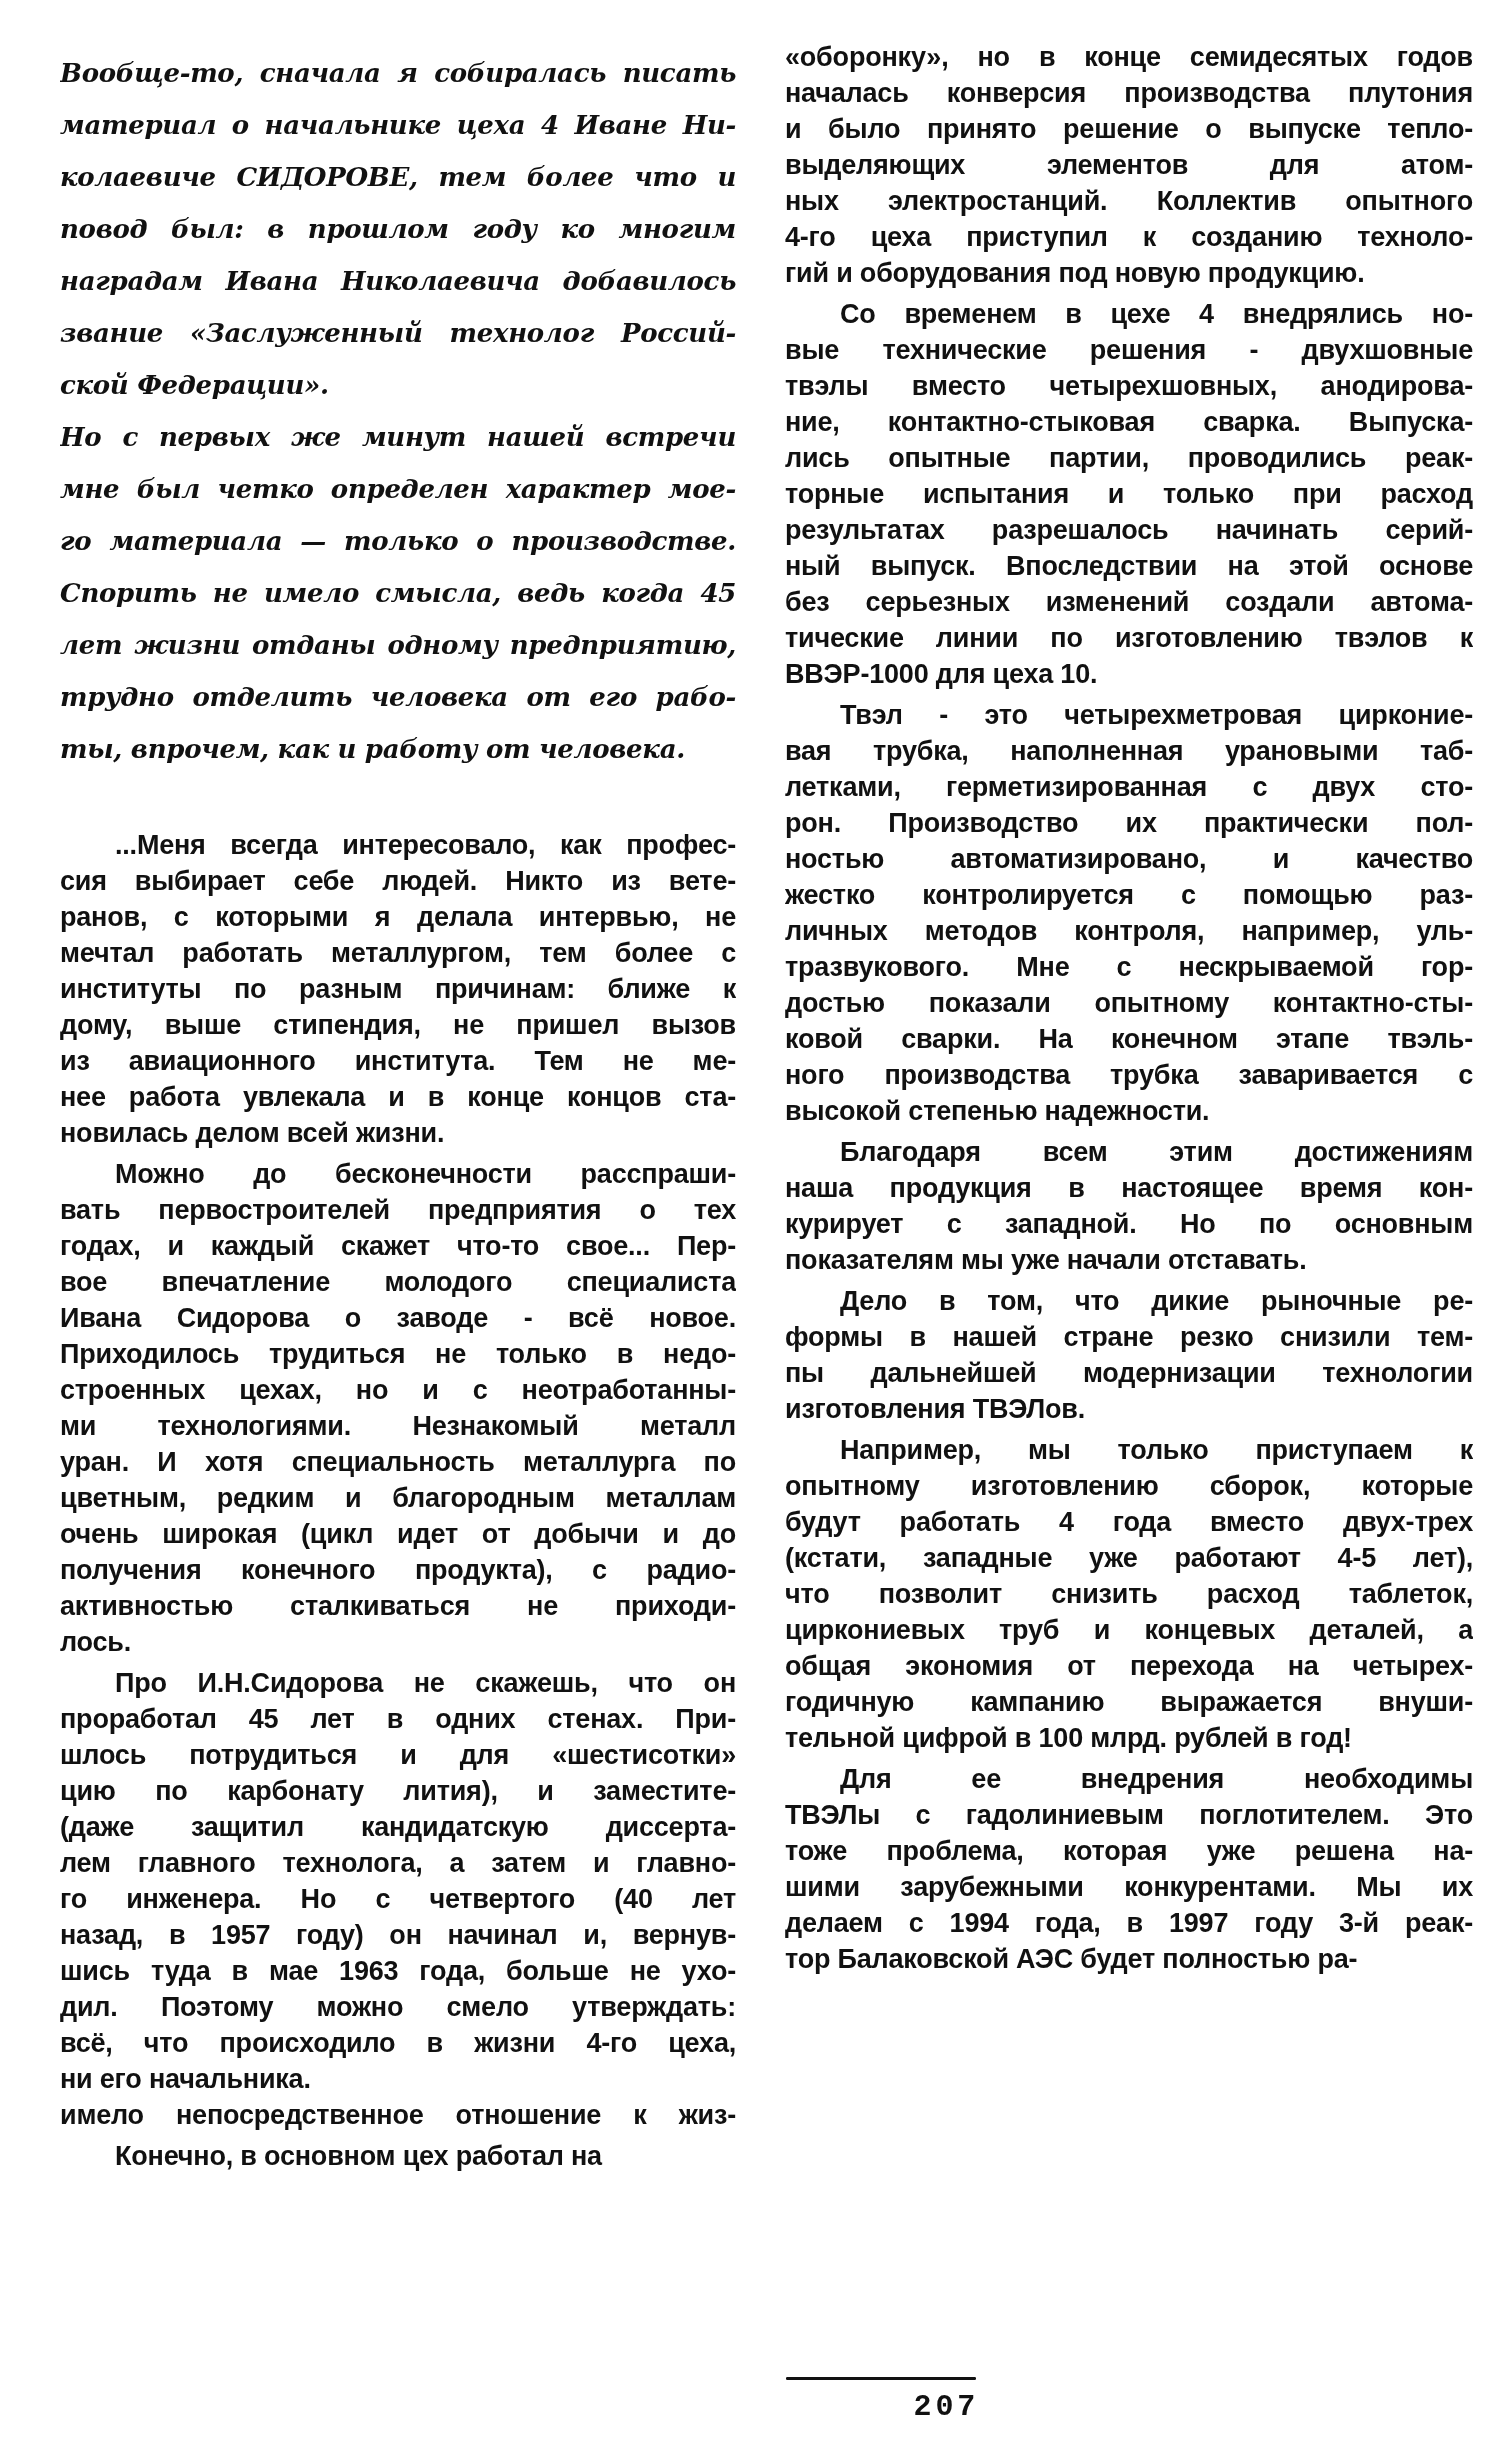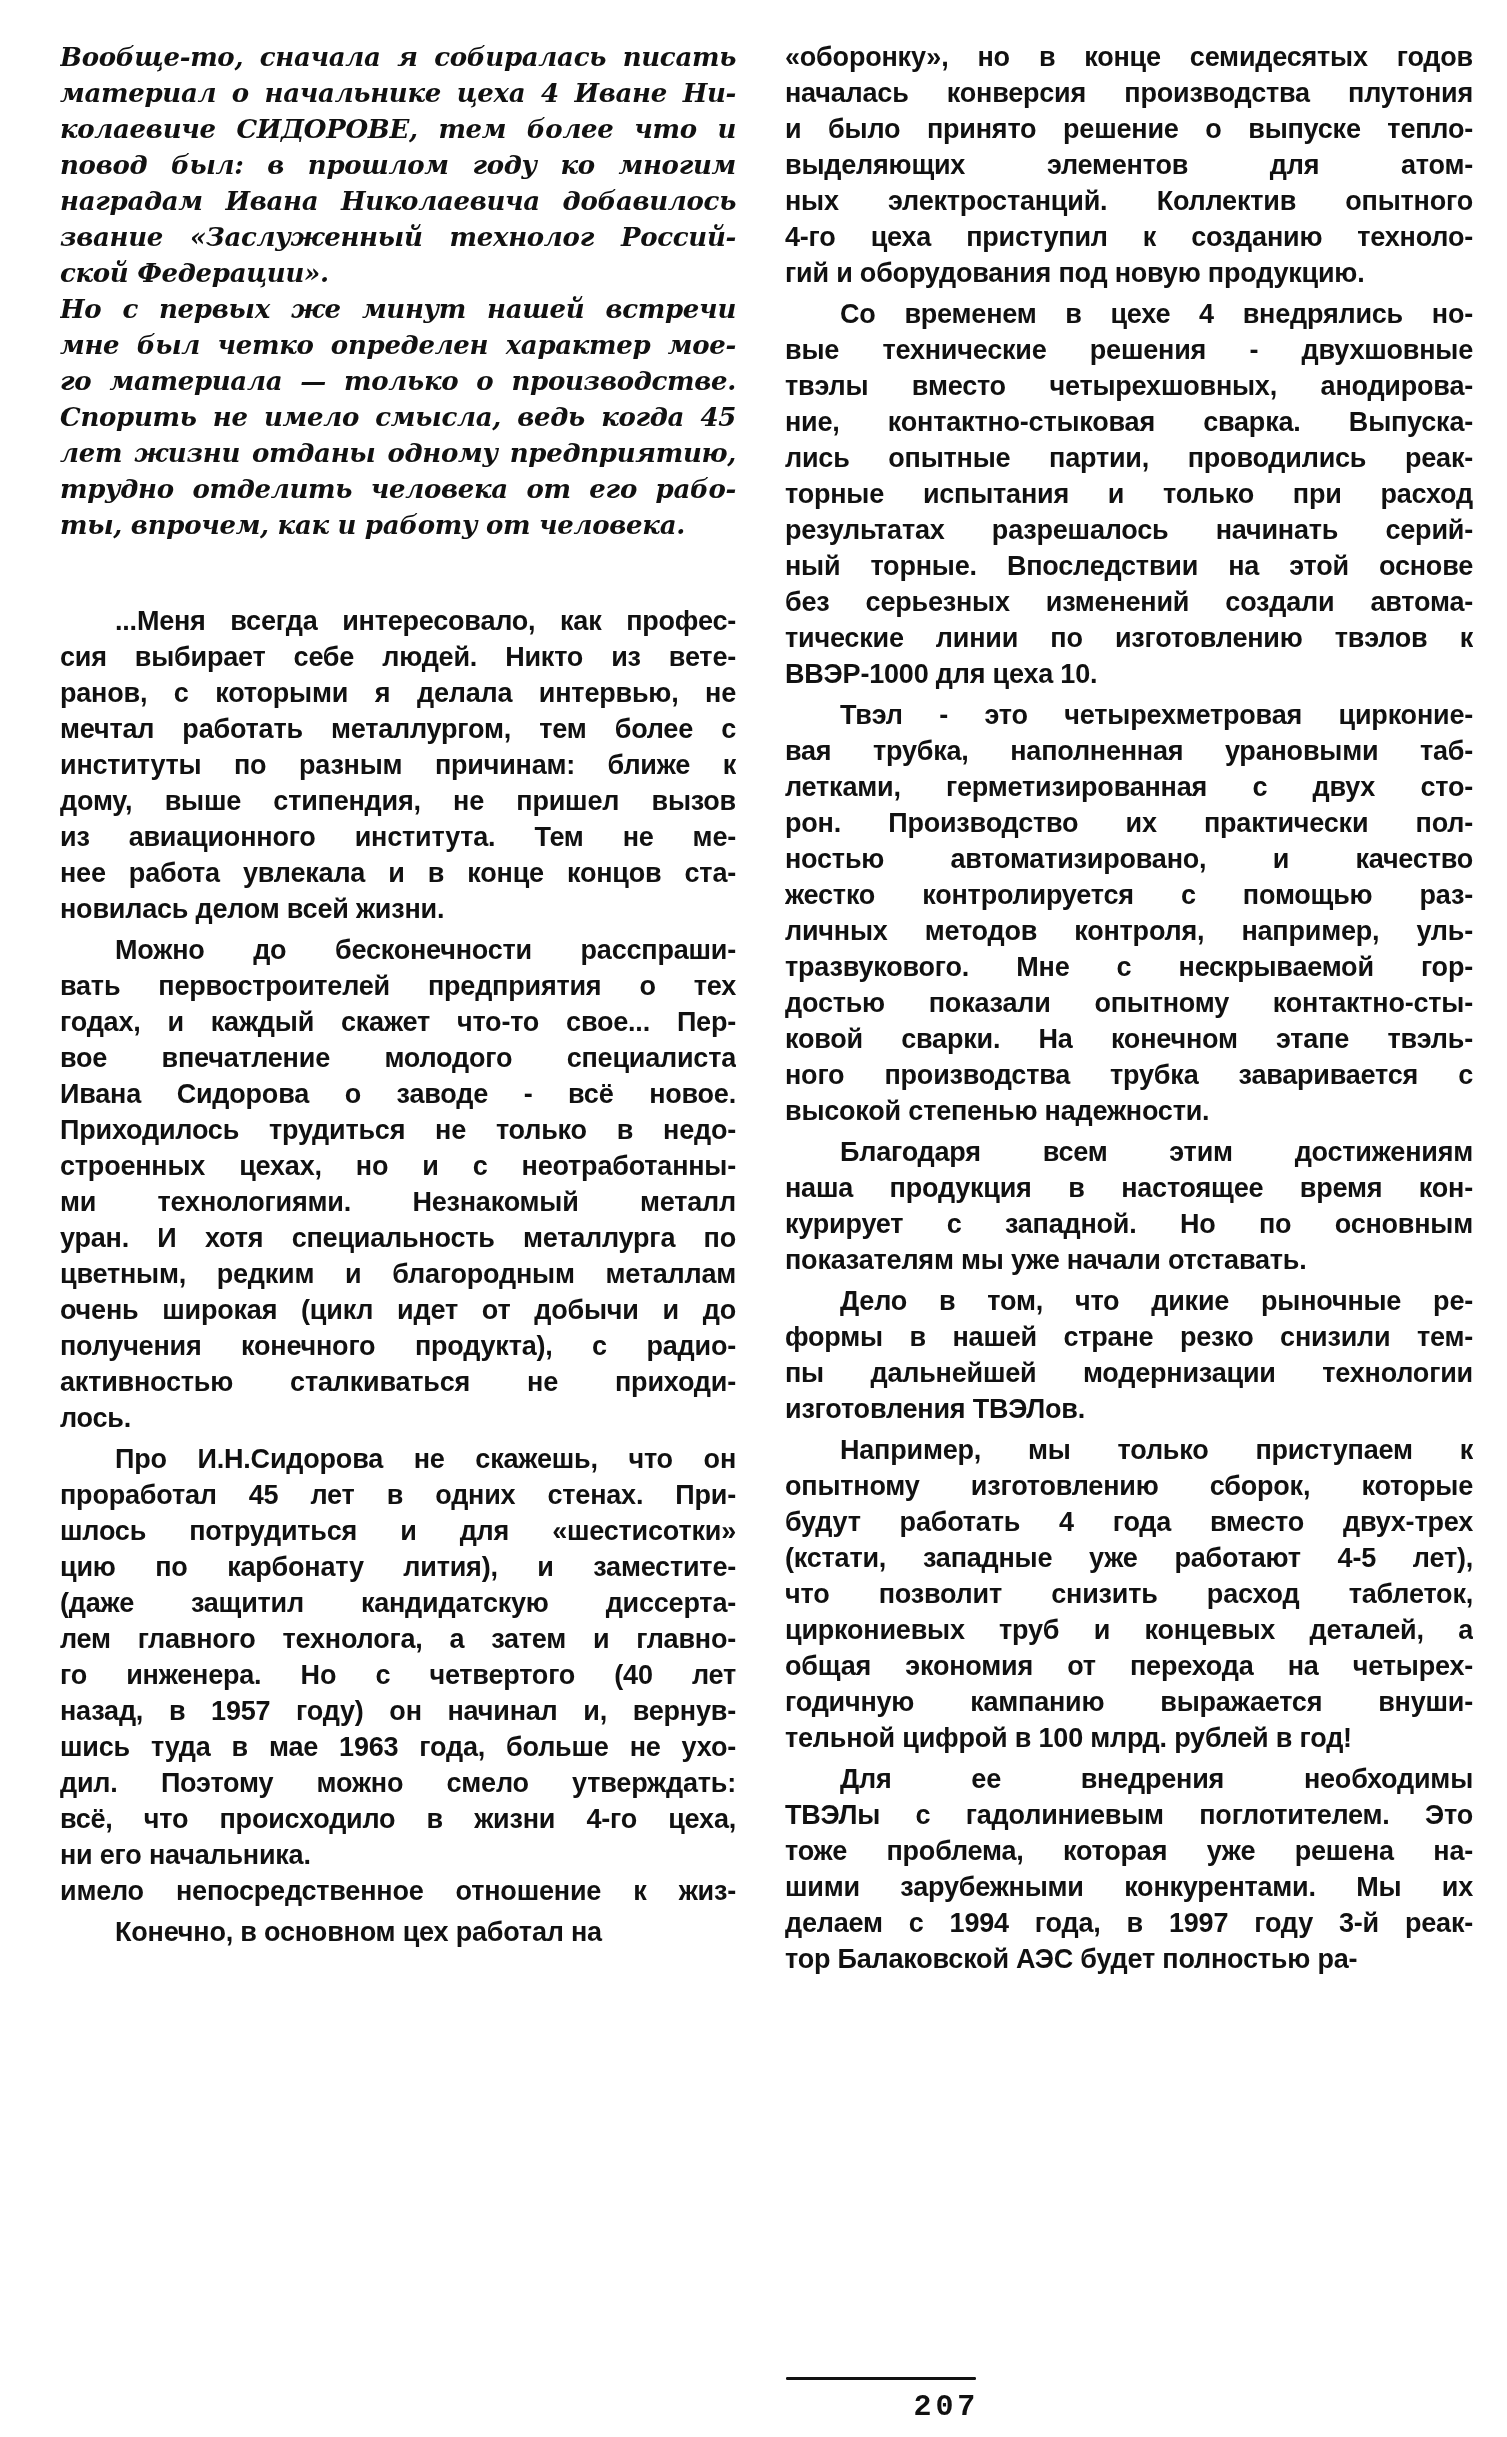--- a/index.html
+++ b/index.html
@@ -18,20 +18,21 @@
     overflow: hidden;
   }
   .line.last { text-align-last: left; }
   .line.indent { padding-left: 55px; }
   .intro .line {
     font-family: "DejaVu Serif", serif;
     font-style: italic;
     font-weight: bold;
     font-size: 26px;
     letter-spacing: -0.3px;
+    margin-top: 16px;
   }
   .body .line {
     font-family: "Liberation Sans", sans-serif;
     font-weight: bold;
     font-size: 27px;
     letter-spacing: -0.2px;
   }
   .gap { height: 60px; }
   .para-gap { height: 5px; }
   #footer-rule { position: absolute; left: 786px; top: 2377px; width: 190px; height: 3.1px; background: #111; border-radius: 1.3px; }
@@ -123,21 +124,21 @@
       </div>
       <div class="para-gap"></div>
       <div class="para">
         <span class="line indent">Со временем в цехе 4 внедрялись но-</span>
         <span class="line">вые технические решения - двухшовные</span>
         <span class="line">твэлы вместо четырехшовных, анодирова-</span>
         <span class="line">ние, контактно-стыковая сварка. Выпуска-</span>
         <span class="line">лись опытные партии, проводились реак-</span>
         <span class="line">торные испытания и только при расход</span>
         <span class="line">результатах разрешалось начинать серий-</span>
-        <span class="line">ный торные. Впоследствии на этой основе</span>
+        <span class="line">ный выпуск. Впоследствии на этой основе</span>
         <span class="line">без серьезных изменений создали автома-</span>
         <span class="line">тические линии по изготовлению твэлов к</span>
         <span class="line last">ВВЭР-1000 для цеха 10.</span>
       </div>
       <div class="para-gap"></div>
       <div class="para">
         <span class="line indent">Твэл - это четырехметровая цирконие-</span>
         <span class="line">вая трубка, наполненная урановыми таб-</span>
         <span class="line">летками, герметизированная с двух сто-</span>
         <span class="line">рон. Производство их практически пол-</span>

